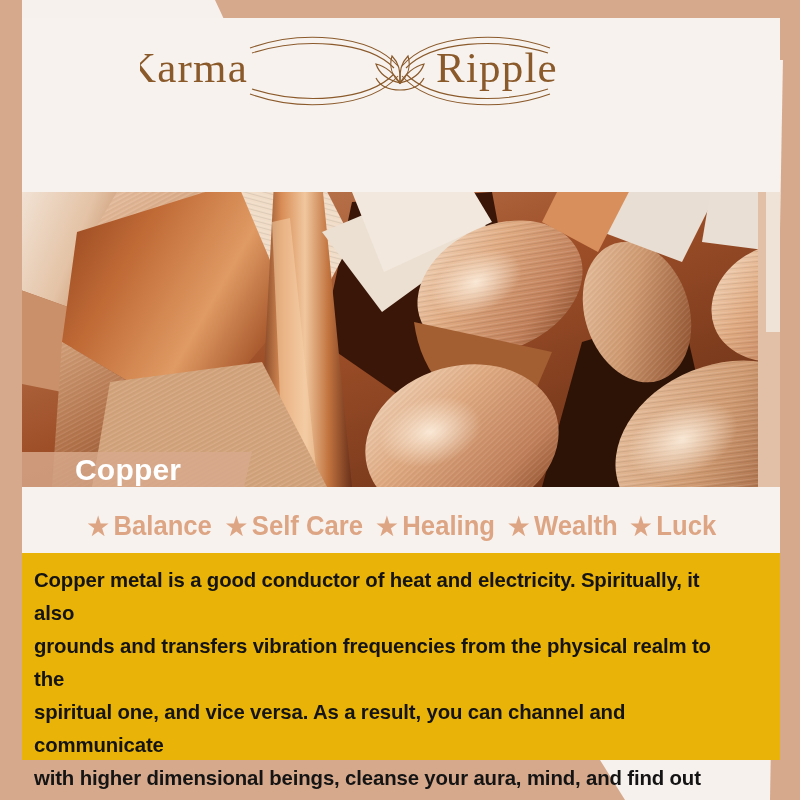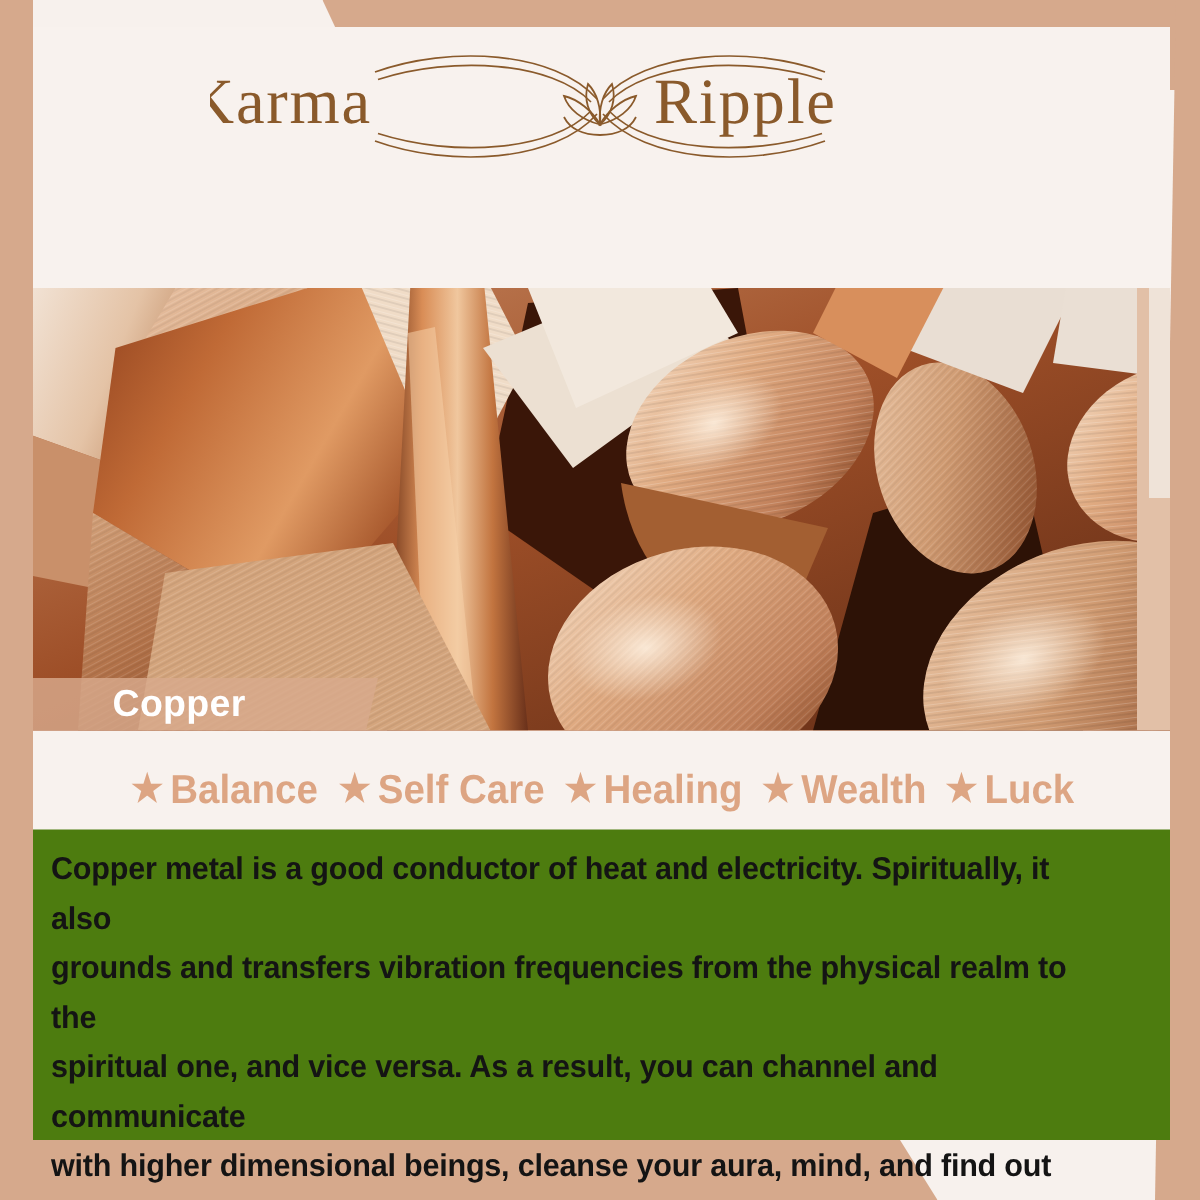--- a/index.html
+++ b/index.html
@@ -119,21 +119,21 @@
     display: flex;
     align-items: center;
     z-index: 5;
     -webkit-clip-path: polygon(0 0, 230px 0, 222px 35px, 0 35px);
     clip-path: polygon(0 0, 230px 0, 222px 35px, 0 35px);
   }
   .photo-label span {
     margin-left: 53px;
     color: #ffffff;
     font-weight: 700;
-    font-size: 25px;
+    font-size: 30px;
     letter-spacing: 0.2px;
   }
 
   
   .features {
     position: absolute;
     left: 22px;
     top: 505px;
     width: 758px;
     height: 42px;
@@ -160,21 +160,21 @@
   .feature .flabel { margin-right: 7px; }
   .feature:last-child .flabel { margin-right: 0; }
 
   
   .body-copy {
     position: absolute;
     left: 22px;
     top: 553px;
     width: 758px;
     height: 207px;
-    background: #4d7c0f;
+    background: #eab308;
     box-sizing: border-box;
     padding: 10px 14px 0 12px;
   }
   .body-copy p {
     margin: 0;
     font-family: "Liberation Sans Narrow", "Liberation Sans", sans-serif;
     font-weight: 600;
     font-size: 21px;
     line-height: 33px;
     color: #141414;

